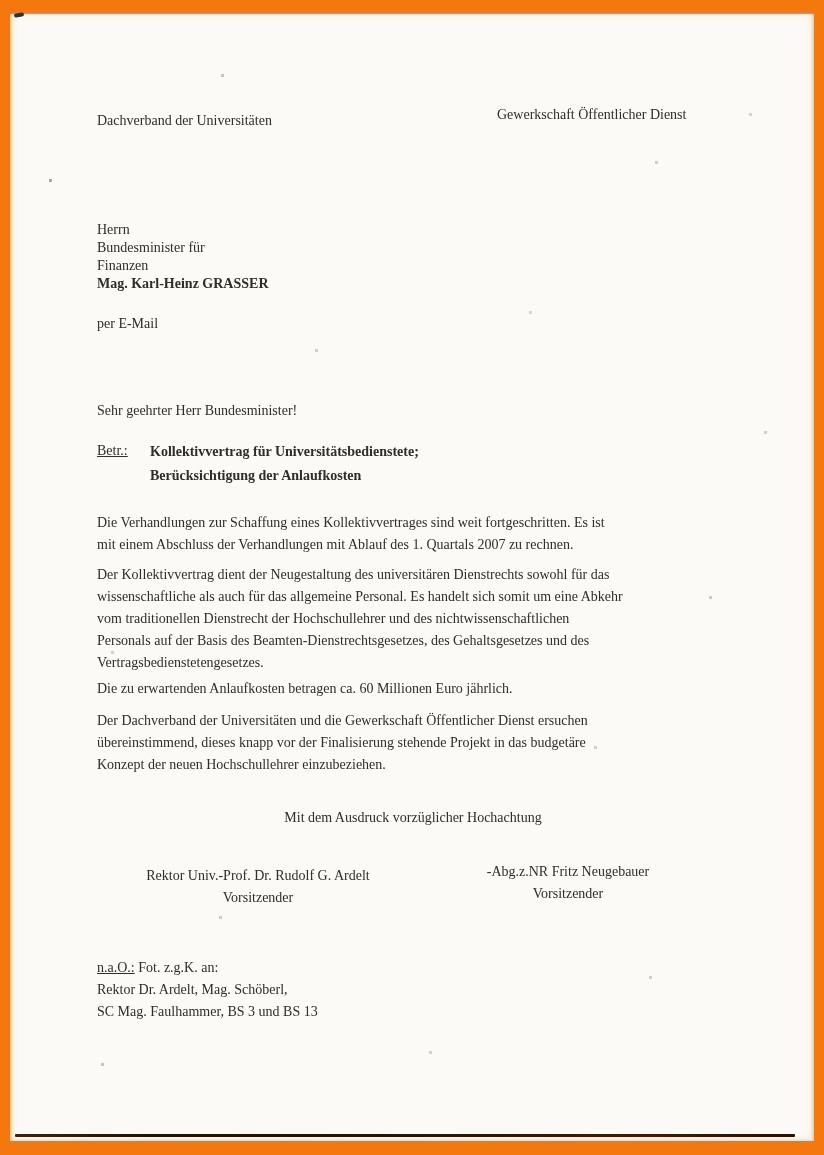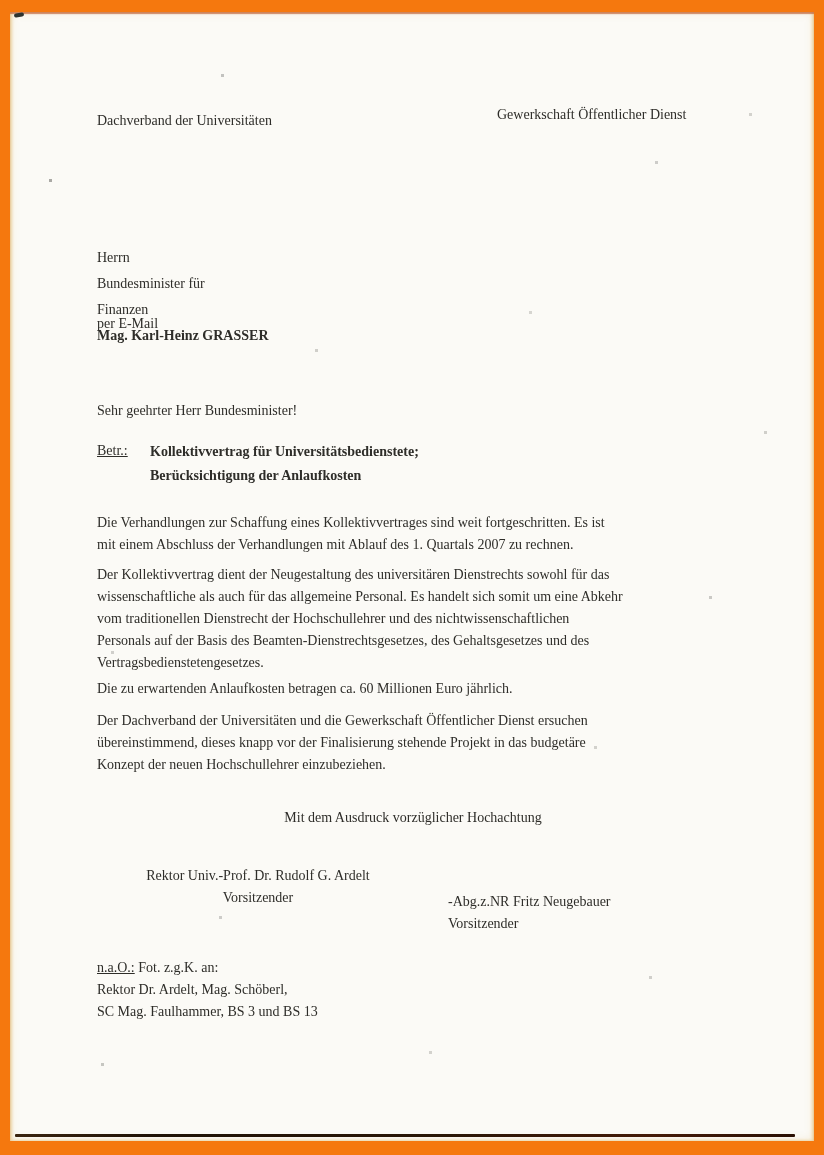--- a/index.html
+++ b/index.html
@@ -34,32 +34,32 @@
     line-height:22px;
   }
   .abs{position:absolute;}
   .pre{white-space:pre-line;}
   .b{font-weight:bold;}
   .u{text-decoration:underline;}
 
   .header-left{left:87px;top:98px;}
   .header-right{left:487px;top:92px;}
   .meta-block{left:537px;top:159px;width:204px;text-align:center;line-height:22px;}
-  .address-block{left:87px;top:209px;line-height:26px;margin-top:24px;}
+  .address-block{left:87px;top:209px;line-height:18px;}
   .delivery-line{left:87px;top:301px;}
   .salutation-line{left:87px;top:388px;}
   .subject-label{left:87px;top:428px;}
   .subject-text{left:140px;top:428px;line-height:24px;}
   .para-1{left:87px;top:500px;width:660px;}
   .para-2{left:87px;top:552px;width:668px;}
   .para-3{left:87px;top:666px;width:660px;}
   .para-4{left:87px;top:698px;width:660px;}
   .closing-line{left:87px;top:795px;width:632px;text-align:center;}
   .sig-left{left:106px;top:853px;width:284px;text-align:center;}
-  .sig-right{left:438px;top:879px;width:240px;}
+  .sig-right{left:438px;top:849px;width:240px;text-align:center;}
   .cc-block{left:87px;top:945px;line-height:22px;}
 
   
   .scan-bottom-line{
     left:5px;top:1122px;width:780px;height:3px;
     background:linear-gradient(90deg,#3a2410 0%,#1f1206 18%,#2a1606 55%,#451a08 82%,#2a1004 100%);
     border-radius:1px;
   }
   .scan-corner-mark{
     left:4px;top:1px;width:10px;height:4px;

